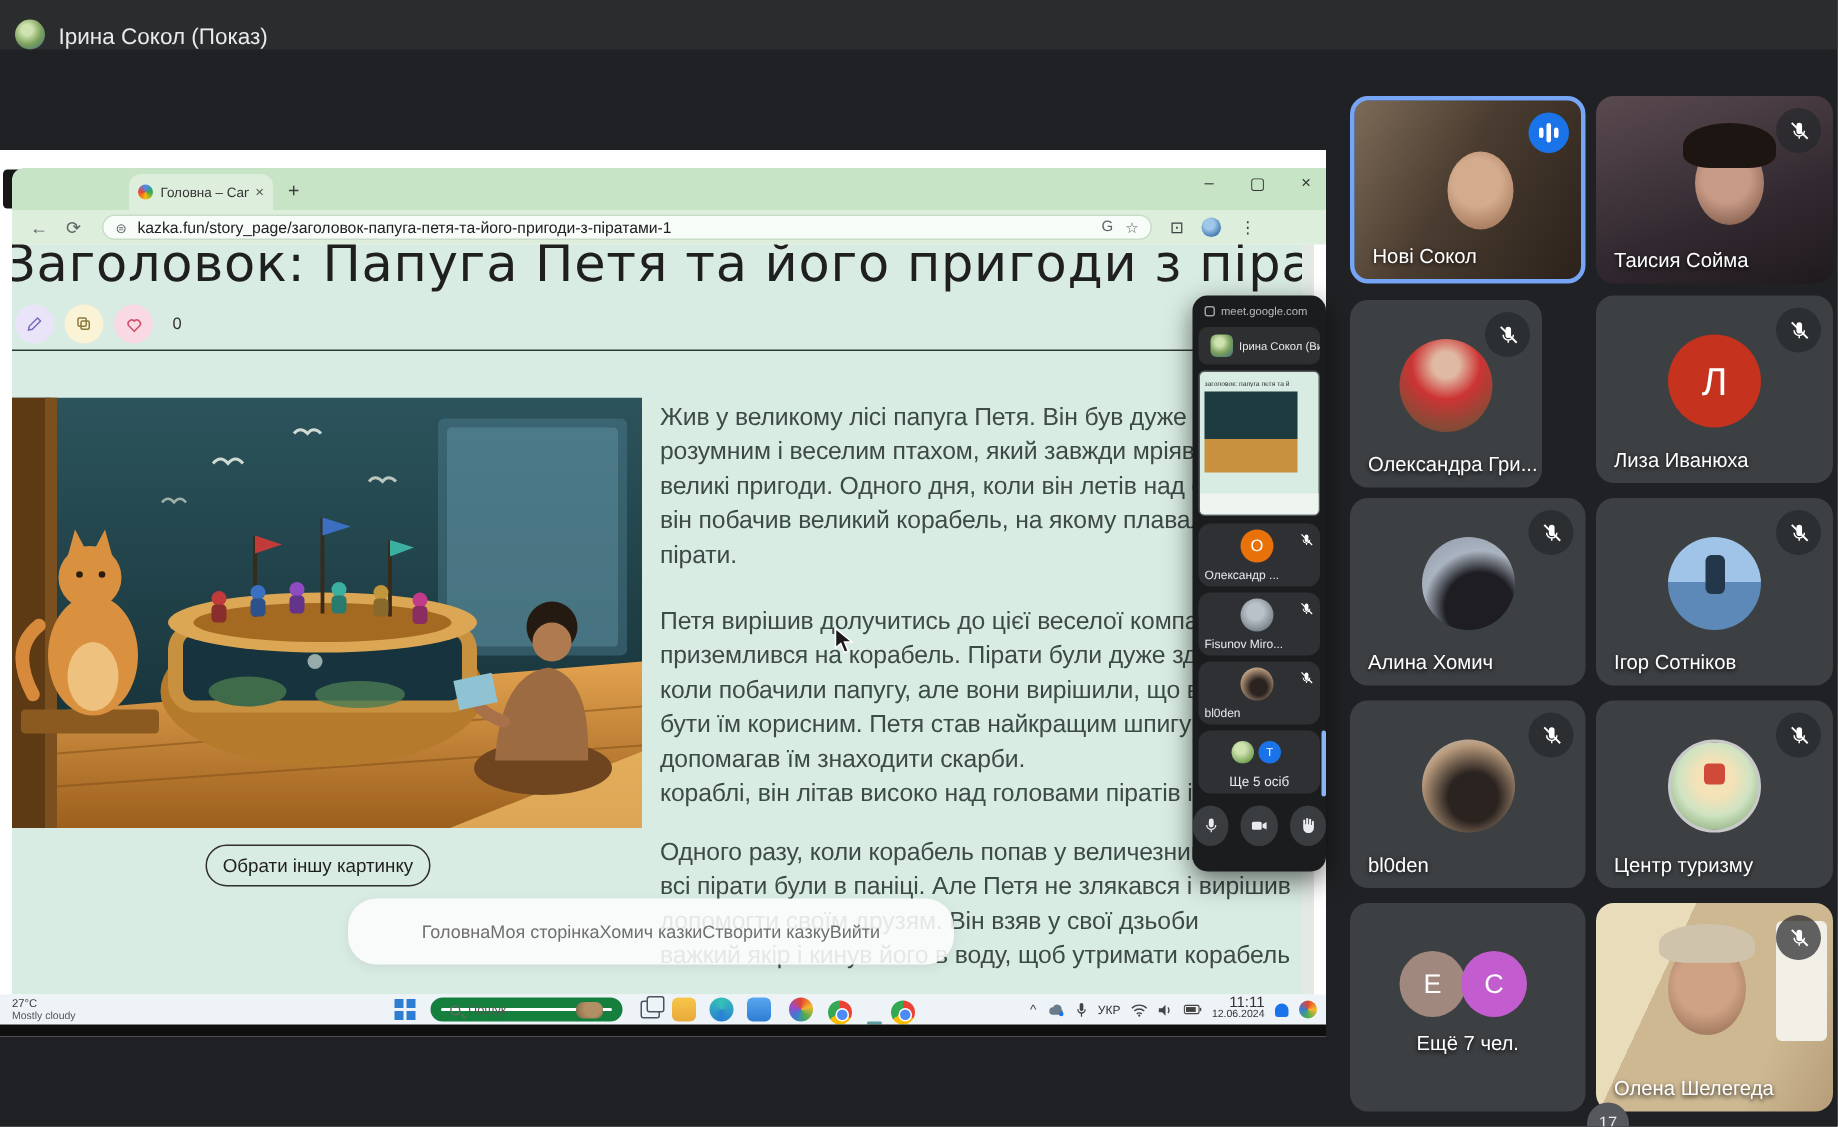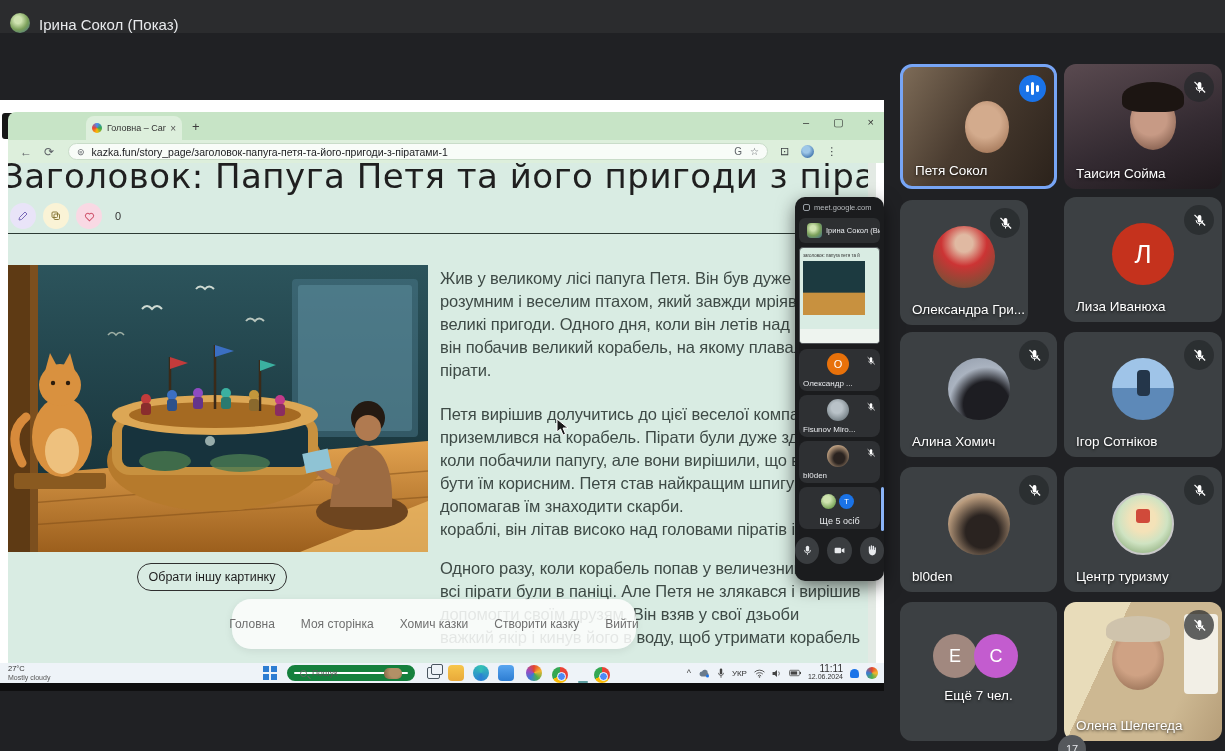--- a/index.html
+++ b/index.html
@@ -49,23 +49,23 @@
   .likecount{font-size:11px;color:#333;margin-left:6px;}
   .divider{position:absolute;left:0;top:70px;width:868px;height:0;border-top:1.6px solid #2c3a34;}
   .story-img{position:absolute;left:-8px;top:102px;width:428px;height:287px;}
   .choosebtn{position:absolute;left:129px;top:400px;width:150px;height:28px;border:1.5px solid #2f2f2f;border-radius:14px;
              background:transparent;font-size:12.5px;color:#1f1f1f;display:flex;align-items:center;justify-content:center;}
   .storycol{position:absolute;left:432px;top:104px;width:436px;}
   .tline{white-space:nowrap;font-size:16.5px;line-height:23px;color:#3e4a46;letter-spacing:-0.1px;}
   .para{margin:0 0 21px 0;}
   .para.p2{margin-bottom:16px;}
   .para.p3{margin-bottom:0;}
-  .navpill{position:absolute;left:224px;top:436px;width:404px;height:50px;border-radius:19px;
+  .navpill{position:absolute;left:224px;top:436px;width:404px;height:44px;border-radius:19px;
            background:rgba(252,253,252,.88);box-shadow:0 2px 8px rgba(0,0,0,.08);
-           display:flex;align-items:center;justify-content:center;gap:26px;padding:0 18px;}
+           display:flex;align-items:center;justify-content:center;padding:0 18px;}
   .navpill div{font-size:12px;color:#6f6f6f;white-space:nowrap;}
   .pgscroll{position:absolute;right:0;top:0;width:8px;height:500px;background:#e3eae4;}
   .pgthumb{position:absolute;right:0;top:42px;width:8px;height:150px;background:#a9b3ab;border-radius:4px;}
 
   
   .taskbar{left:0px;top:563px;width:884px;height:20px;background:#eef3f8;display:flex;align-items:center;}
   .weather{position:absolute;left:8px;top:1px;line-height:9px;}
   .weather .t1{font-size:7.5px;color:#333;}
   .weather .t2{font-size:7px;color:#555;}
   .startbtn{position:absolute;left:263px;top:3px;width:14px;height:14px;display:grid;grid-template-columns:6px 6px;gap:1.5px;}
@@ -454,21 +454,21 @@
     </div>
   </div>
 
   <div class="abs tile speaking" style="left:900px;top:64px;width:157px;height:125px;background:linear-gradient(120deg,#7d6b57,#4a3c30 45%,#2b221b)">
     <div class="vface" style="left:62px;top:34px;width:44px;height:52px;background:radial-gradient(circle at 45% 40%,#d3ab8d 40%,#a87c5e 80%)"></div>
     <div class="speakbadge">
         <i style="height:7px"></i>
         <i style="height:13px"></i>
         <i style="height:7px"></i>
       </div>
-    <div class="tname">Петя Сокол</div>
+    <div class="tname">Нові Сокол</div>
   </div>
   <div class="abs tile" style="left:1064px;top:64px;width:158px;height:125px;background:linear-gradient(160deg,#5a4a50,#332a31 60%,#1f191d)">
     <div class="vface" style="left:66px;top:30px;width:46px;height:56px;background:radial-gradient(circle at 45% 45%,#c79a85 40%,#8a6453 80%)"></div>
     <div class="vface" style="left:58px;top:18px;width:62px;height:30px;border-radius:50% 50% 30% 30%;background:#1c1512"></div>
     <div class="micoff">
         <svg width="15" height="15" viewBox="0 0 24 24">
           <path fill="#fff" d="M12 15a3 3 0 0 0 3-3V6a3 3 0 0 0-6 0v6a3 3 0 0 0 3 3z"></path>
           <path fill="none" stroke="#fff" stroke-width="1.6" d="M17.5 11.5a5.5 5.5 0 0 1-11 0M12 17v3"></path>
           <line x1="4" y1="3" x2="21" y2="20" stroke="#fff" stroke-width="2"></line>
         </svg>

